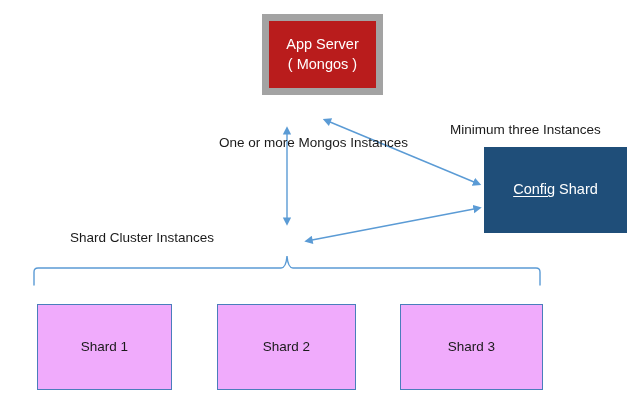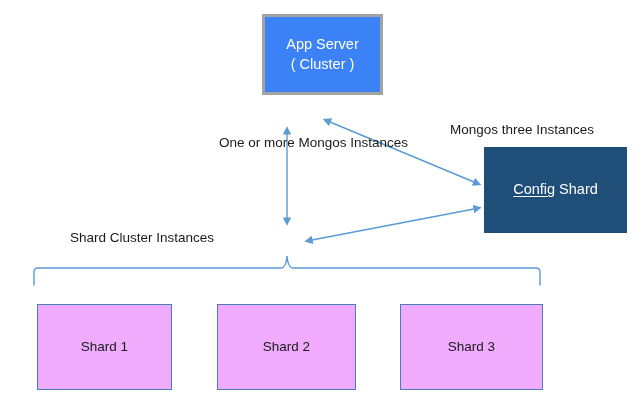--- a/index.html
+++ b/index.html
@@ -21,23 +21,23 @@
     position: absolute;
     box-sizing: border-box;
     display: flex;
     flex-direction: column;
     align-items: center;
     justify-content: center;
     text-align: center;
     line-height: 1.35;
   }
   .node-app {
-    background: #3b82f6;
+    background: #b91c1c;
     color: #ffffff;
-    border: 3px solid #a3a3a3;
+    border: 7px solid #a3a3a3;
     font-size: 14.5px;
   }
   .node-config {
     background: #1F4E79;
     color: #ffffff;
     border: 1px solid #1F4E79;
     font-size: 14.5px;
   }
   .node-shard {
     background: #f0abfc;
@@ -108,21 +108,21 @@
              L 281 268
              Q 286 268 287 256
              Q 288 268 293 268
              L 536 268
              Q 540 268 540 272
              L 540 285" fill="none" stroke="#5B9BD5" stroke-width="1.4" stroke-linecap="round"></path>
   </svg>
 
   <div class="node node-app" style="left:262px; top:14px; width:121px; height:81px;">
     <span>App Server</span>
-    <span>( Cluster )</span>
+    <span>( Mongos )</span>
   </div>
 
   <div class="node node-config" style="left:484px; top:147px; width:143px; height:86px;">
     <span>
       <span class="spellcheck">Config</span><span> Shard</span>
     </span>
   </div>
 
   <div class="node node-shard" style="left:37px; top:304px; width:135px; height:86px;">
     <span>Shard 1</span>
@@ -131,17 +131,17 @@
   <div class="node node-shard" style="left:217px; top:304px; width:139px; height:86px;">
     <span>Shard 2</span>
   </div>
 
   <div class="node node-shard" style="left:400px; top:304px; width:143px; height:86px;">
     <span>Shard 3</span>
   </div>
 
   <div class="caption" style="left:219px; top:103px;margin-top:32px;">One or more Mongos Instances</div>
 
-  <div class="caption" style="left:450px; top:122px;">Mongos three Instances</div>
+  <div class="caption" style="left:450px; top:122px;">Minimum three Instances</div>
 
   <div class="caption" style="left:70px; top:230px;">Shard Cluster Instances</div>
 
 </div>
 
 </body></html>

